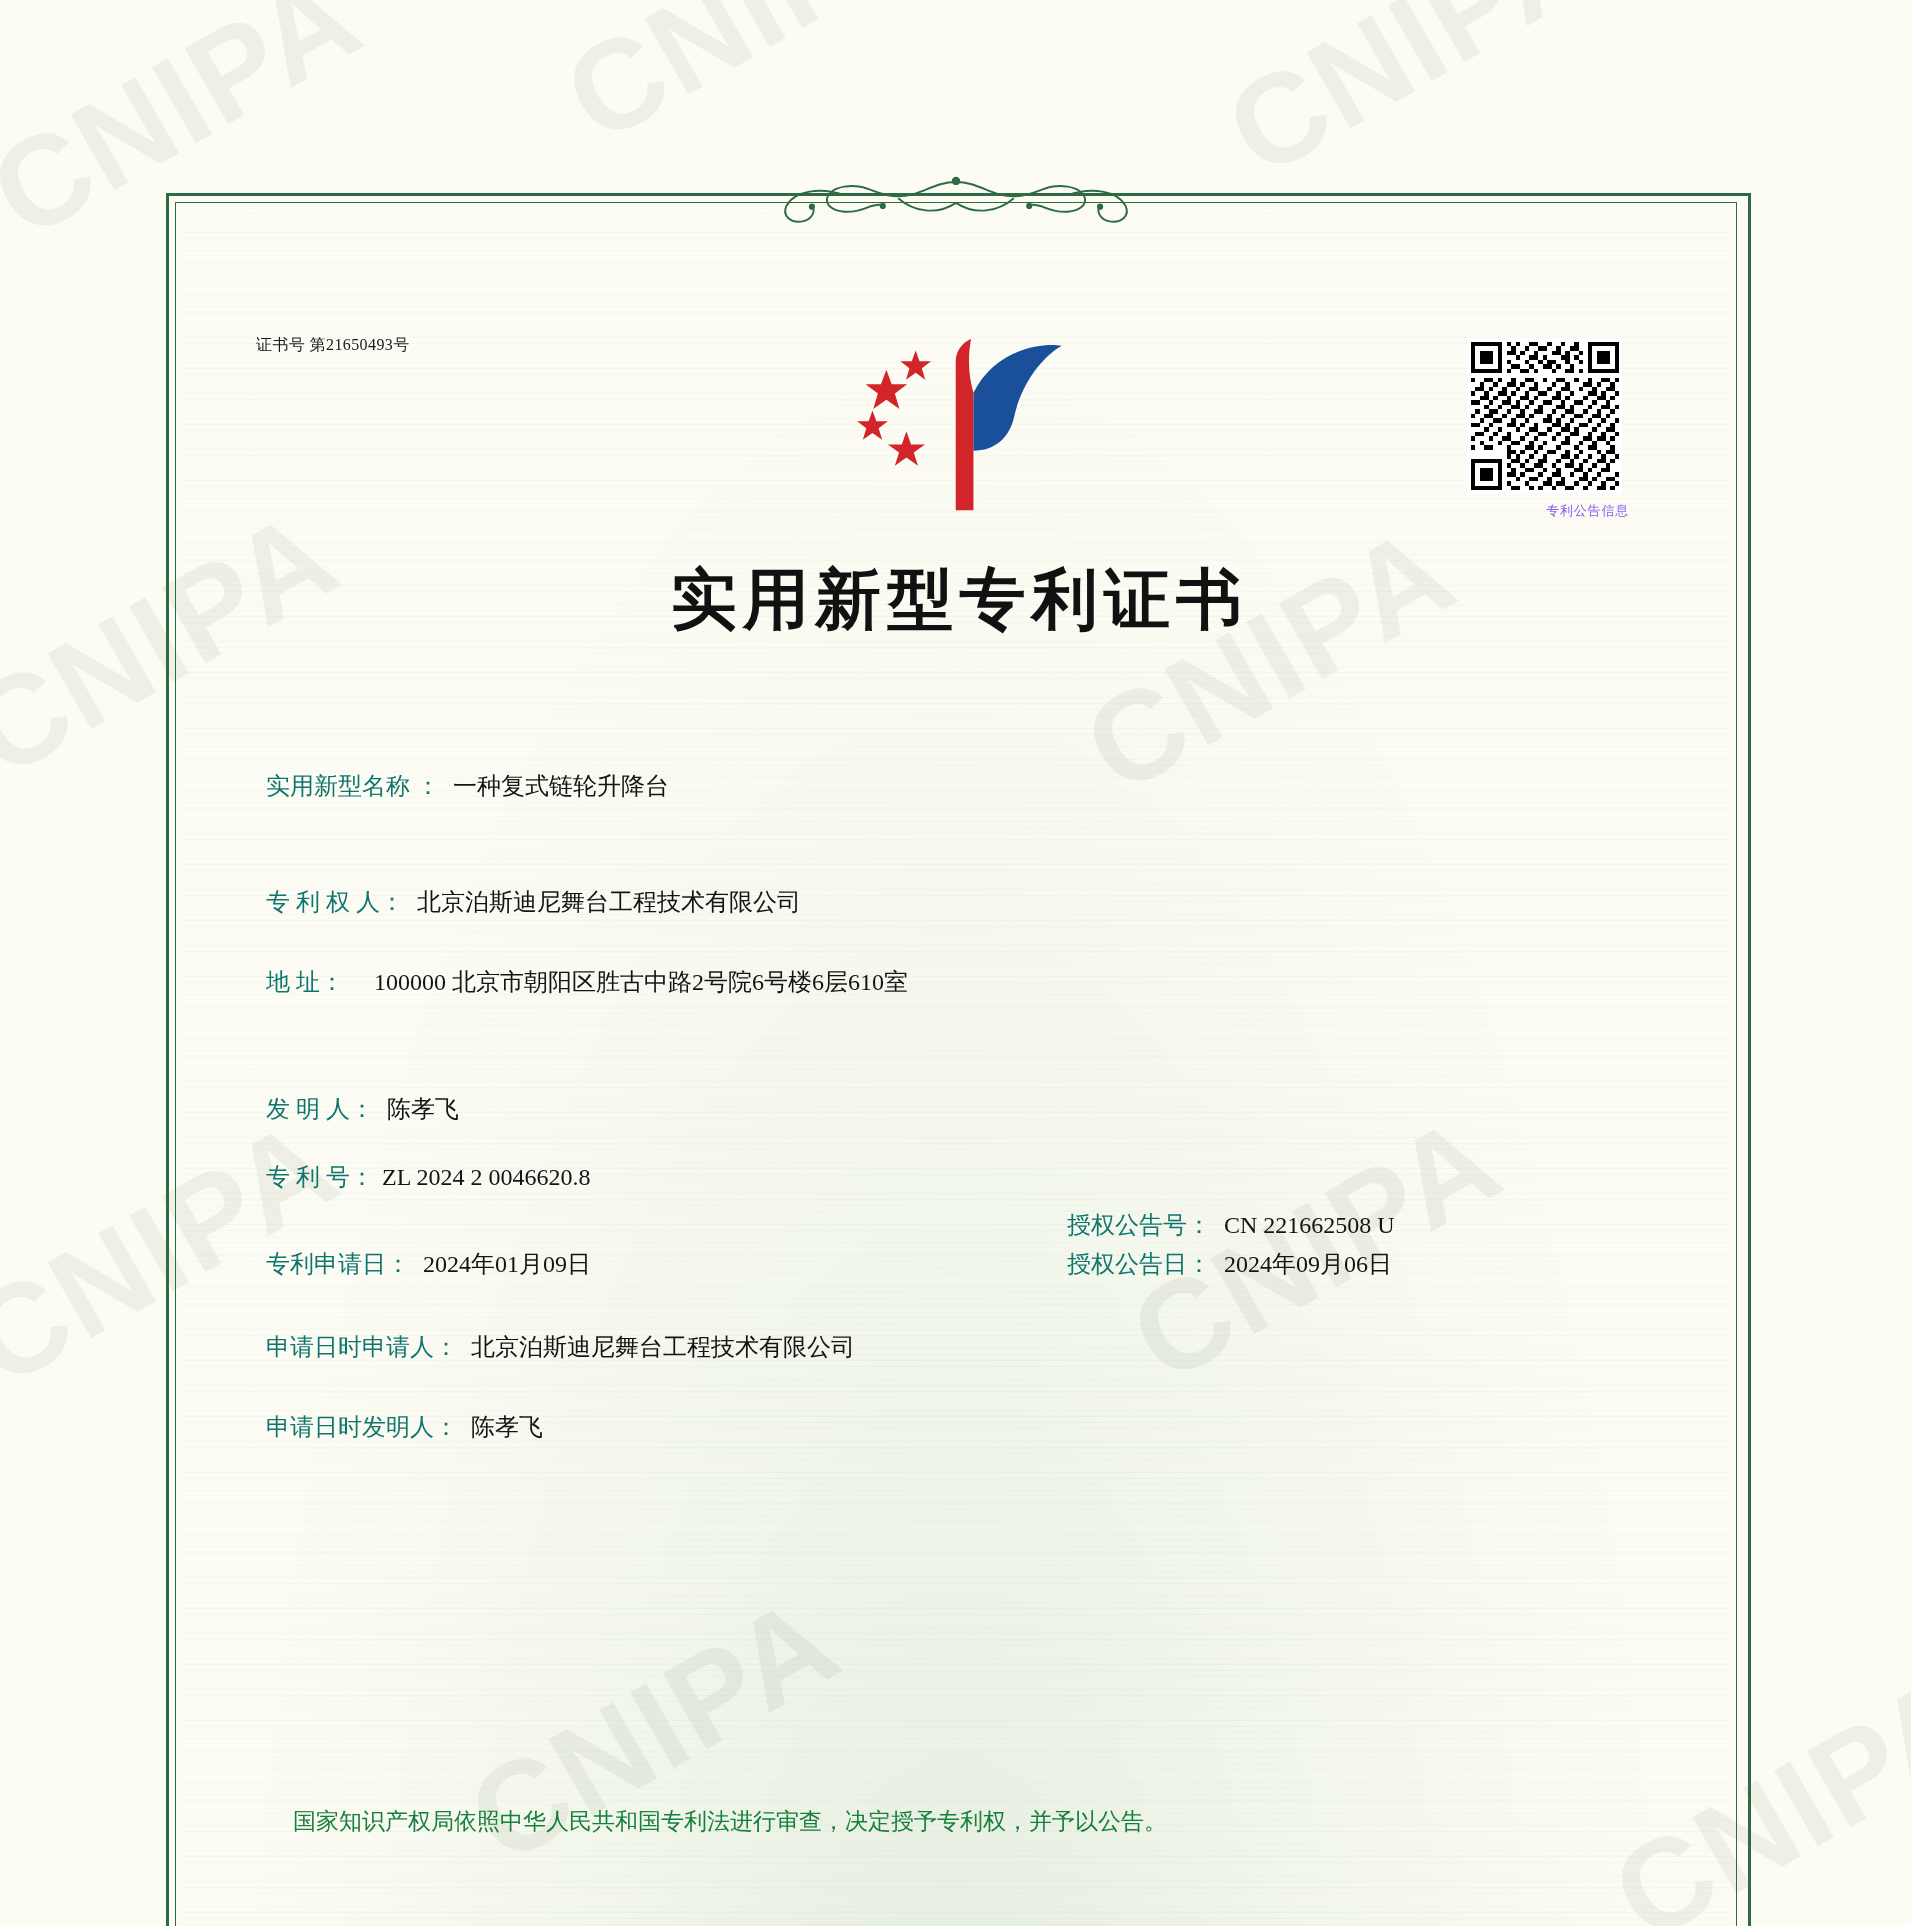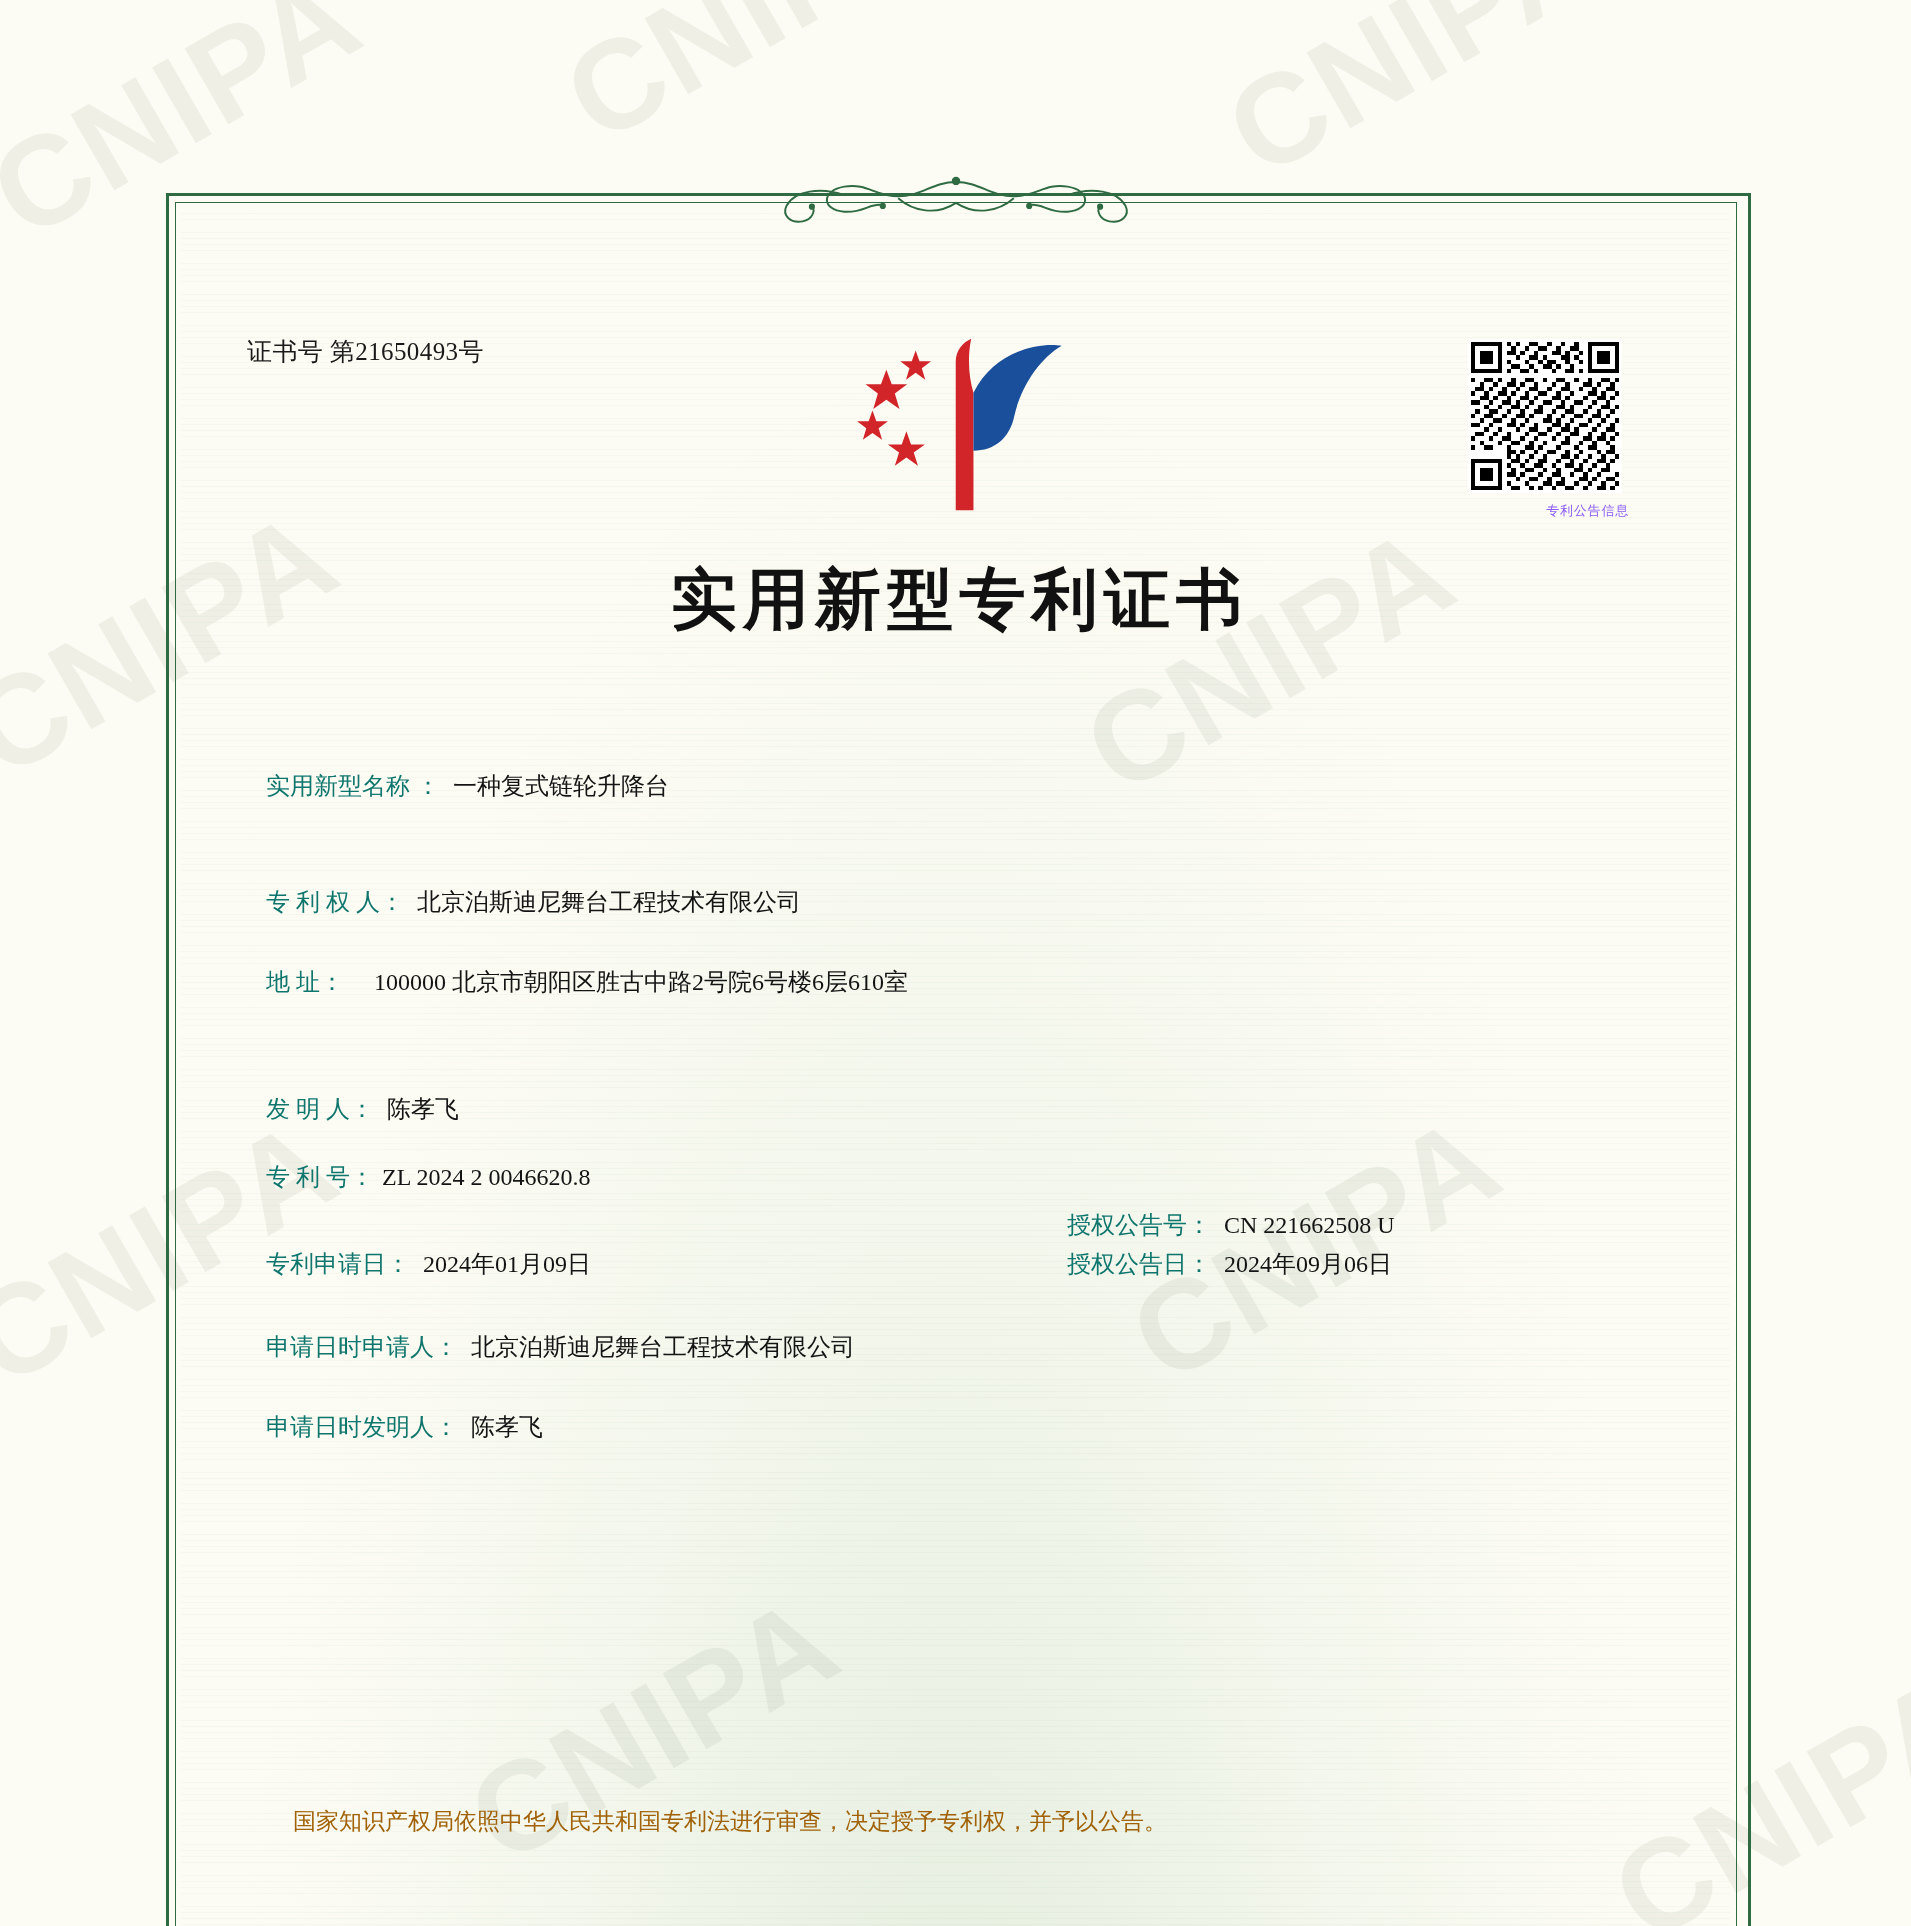--- a/index.html
+++ b/index.html
@@ -76,23 +76,23 @@
 
   
   .content {
     position: absolute;
     inset: 0;
     z-index: 5;
   }
 
   .cert-no {
     position: absolute;
-    left: 247px;
+    left: 256px;
     top: 335px;
-    font-size: 25px;
+    font-size: 16px;
     color: #1a1a1a;
     letter-spacing: 0.4px;
   }
 
   .logo {
     position: absolute;
     left: 840px;
     top: 335px;
     width: 270px;
     height: 185px;
@@ -165,21 +165,21 @@
     top: 0;
   }
 
   .statement {
     position: absolute;
     left: 247px;
     right: 247px;
     top: 1803px;
     font-size: 23px;
     line-height: 1.62;
-    color: #a16207;
+    color: #15803d;
     text-align: justify;
   }
   .statement .indent { text-indent: 46px; display: block; }
 </style>
 </head>
 <body>
 
 <div class="page">
 
   <div class="watermarks">

